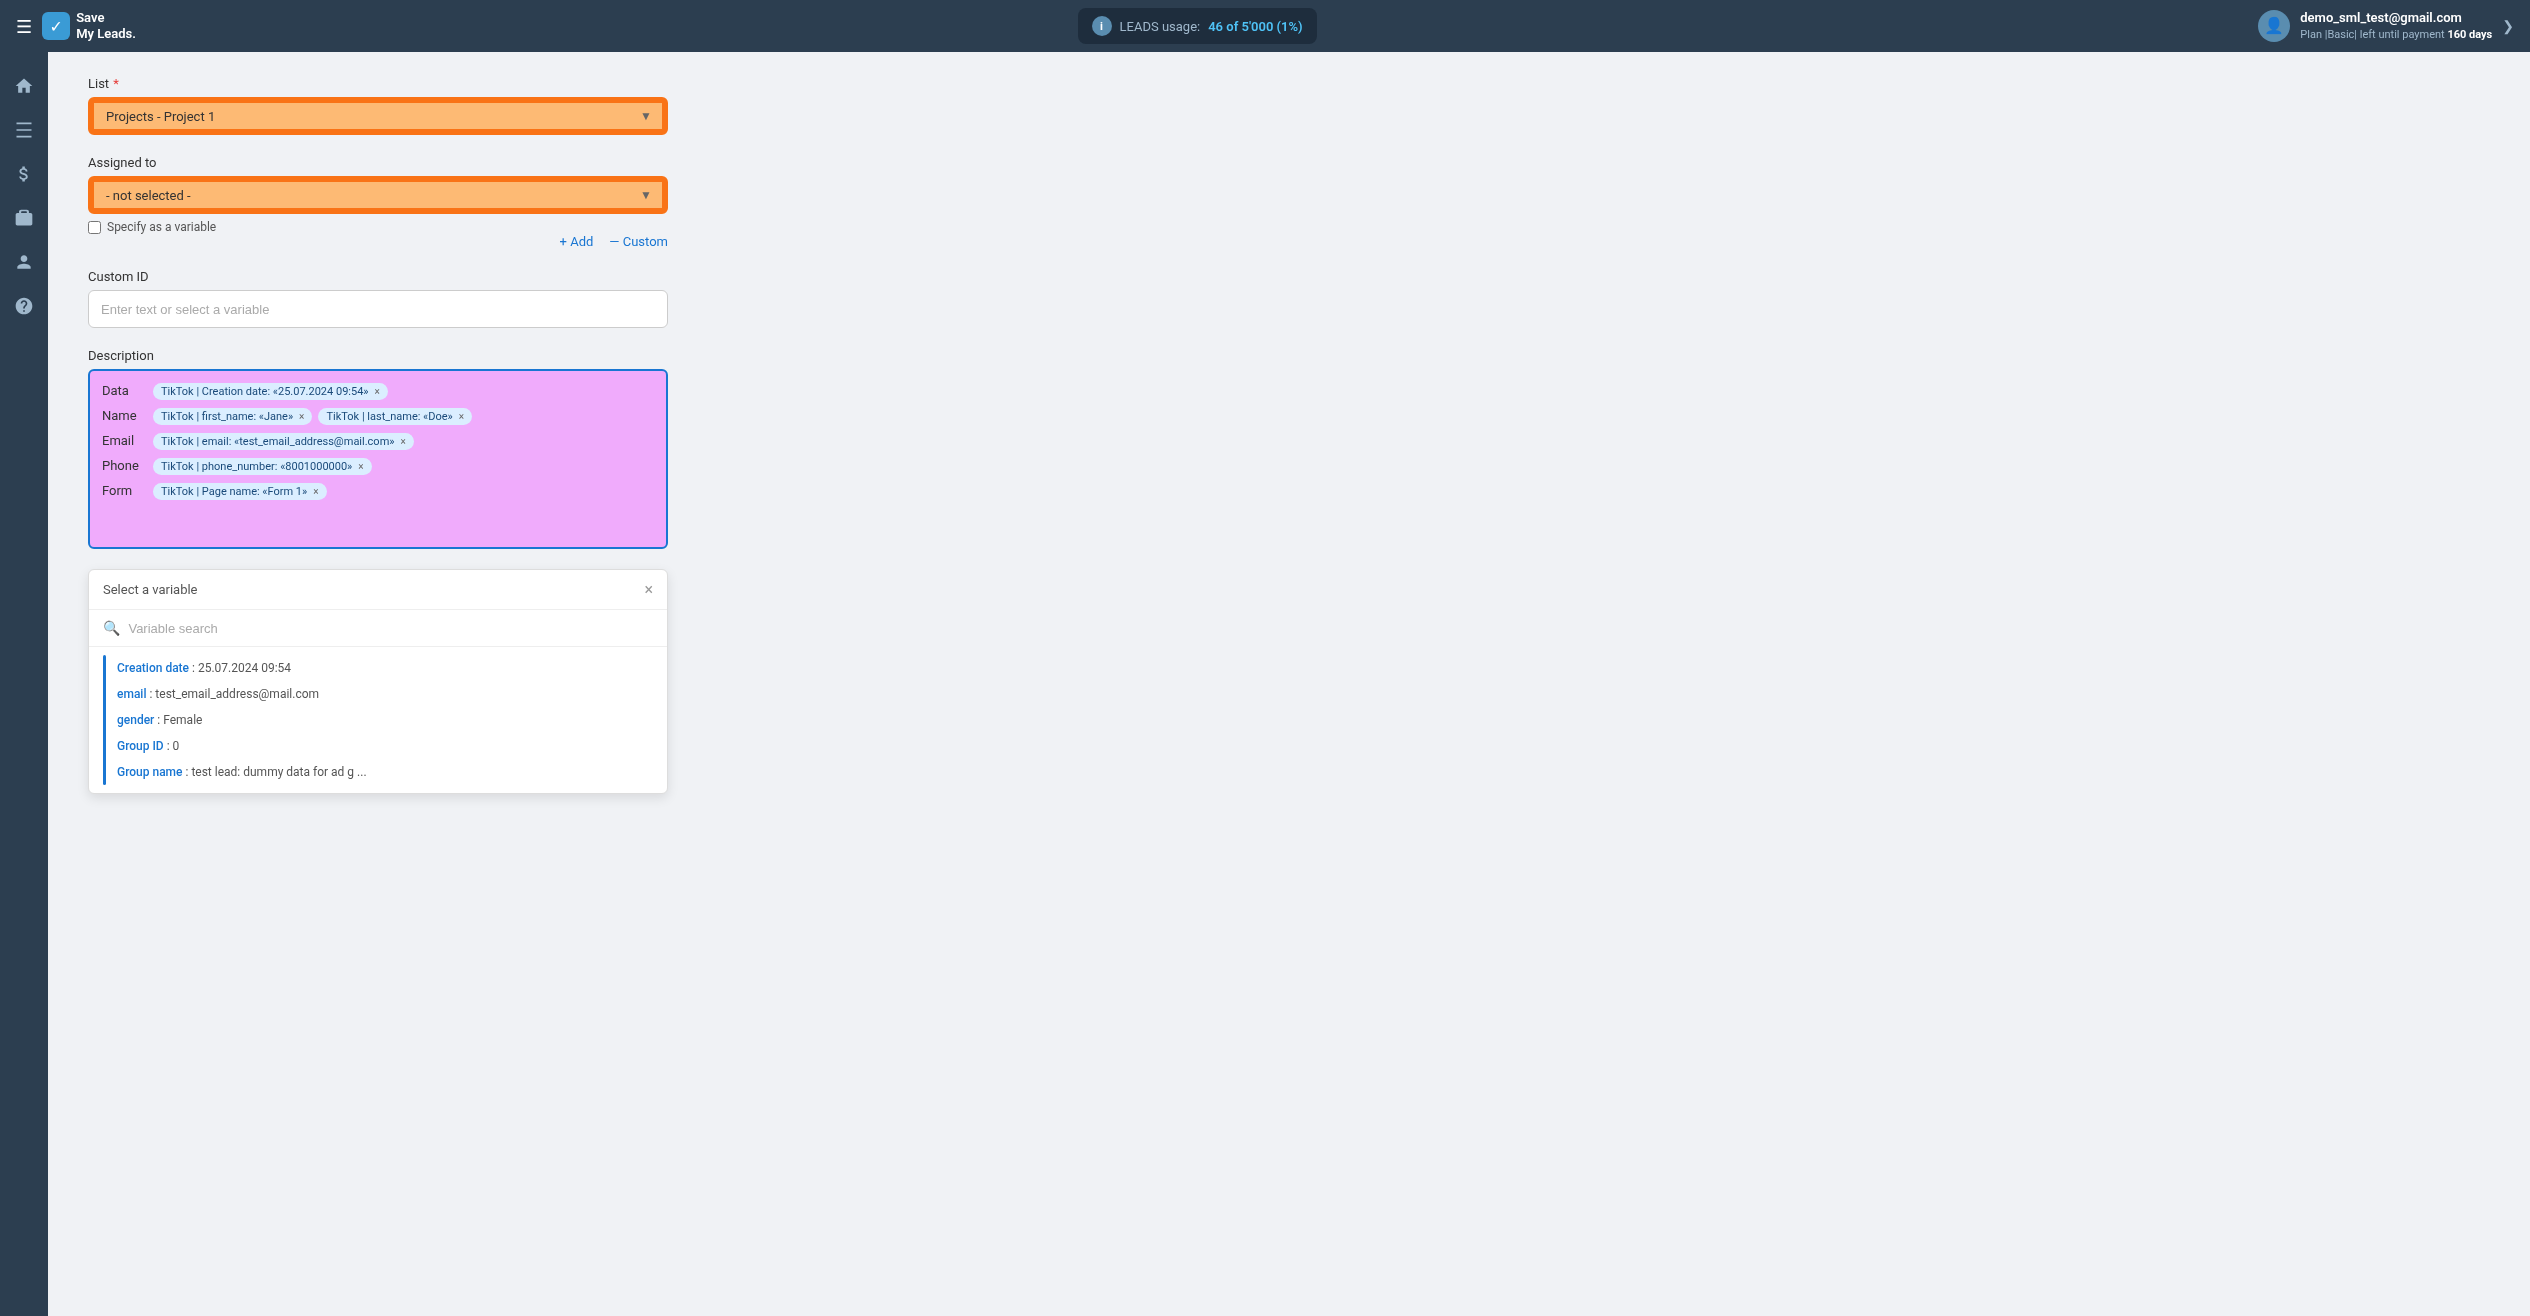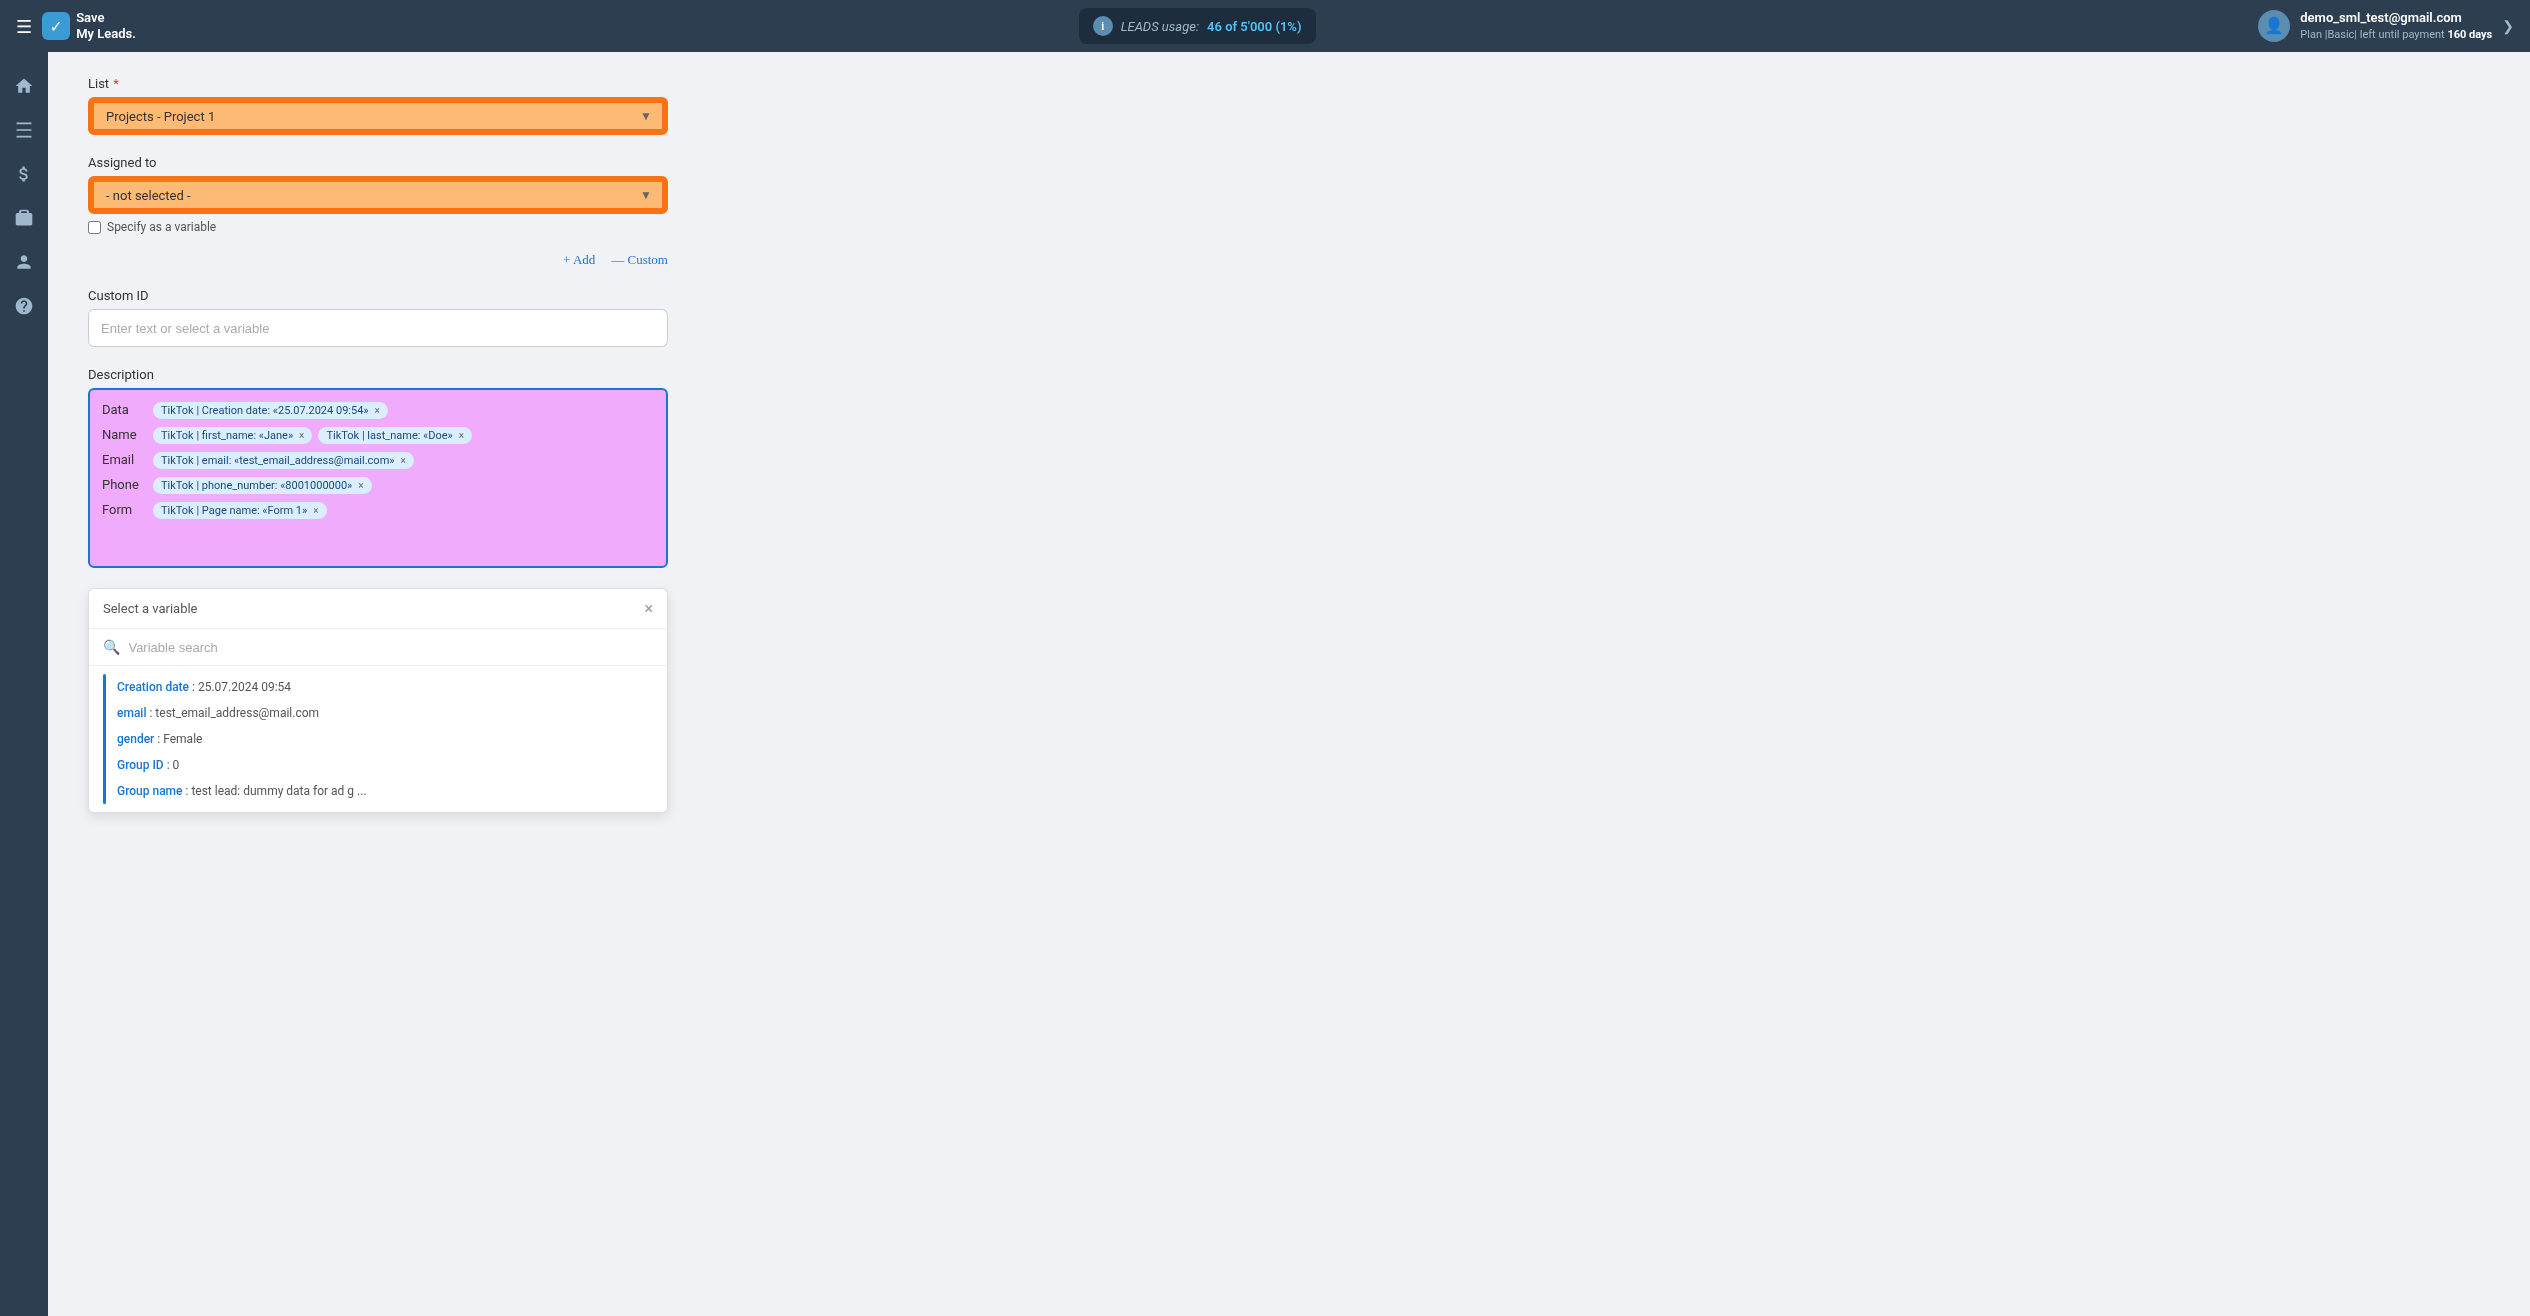--- a/index.html
+++ b/index.html
@@ -14,21 +14,21 @@
     .topbar-left { display: flex; align-items: center; gap: 10px; }
     .hamburger-icon { color: #fff; font-size: 18px; cursor: pointer; }
     .logo-wrap { display: flex; align-items: center; gap: 6px; }
     .logo-icon { width: 28px; height: 28px; background: #3a9bd5; border-radius: 6px; display: flex; align-items: center; justify-content: center; }
     .logo-check { color: white; font-size: 16px; }
     .logo-text { color: white; font-size: 13px; font-weight: 600; line-height: 1.2; }
 
     .topbar-center { display: flex; align-items: center; gap: 8px; background: #1e2d3d; border-radius: 8px; padding: 8px 14px; }
     .info-icon-wrap { width: 20px; height: 20px; background: #5a8db0; border-radius: 50%; display: flex; align-items: center; justify-content: center; }
     .info-icon { color: white; font-size: 11px; font-weight: bold; }
-    .leads-usage-text { color: #a0b8cc; font-size: 13px; font-style: italic; }
+    .leads-usage-text { color: #a0b8cc; font-size: 13px; }
     .leads-usage-count { color: #4fc3f7; font-size: 13px; font-weight: 600; }
 
     .topbar-right { display: flex; align-items: center; gap: 10px; }
     .user-avatar { width: 32px; height: 32px; background: #5a8db0; border-radius: 50%; display: flex; align-items: center; justify-content: center; }
     .user-avatar-icon { color: white; font-size: 16px; }
     .user-info { color: white; font-size: 12px; line-height: 1.4; }
     .user-email { font-weight: 600; font-size: 13px; }
     .user-plan { color: #a0b8cc; font-size: 11px; }
     .user-plan strong { color: white; }
     .expand-icon { color: #a0b8cc; font-size: 14px; cursor: pointer; }
@@ -72,21 +72,21 @@
       cursor: pointer; display: flex; align-items: center; position: relative;
     }
     .select-arrow {
       position: absolute; right: 10px; top: 50%; transform: translateY(-50%);
       color: #666; font-size: 12px; pointer-events: none;
     }
 
     .checkbox-row { display: flex; align-items: center; gap: 6px; margin-top: 6px; }
     .checkbox-label { font-size: 12px; color: #555; }
 
-    .actions-row { display: flex; justify-content: flex-end; gap: 16px; margin-top: 18px; width: 580px; font-family: Liberation Serif, serif; }
+    .actions-row { display: flex; justify-content: flex-end; gap: 16px; margin-top: 0; width: 580px; }
     .action-link { font-size: 13px; cursor: pointer; display: flex; align-items: center; gap: 4px; }
     .add-link { color: #1976d2; }
     .delete-link { color: #1976d2; }
 
     .text-input {
       width: 580px; height: 38px; border: 1px solid #ccc; border-radius: 6px;
       padding: 0 12px; font-size: 13px; color: #333; background: white;
     }
     .text-input::placeholder { color: #aaa; }
 

